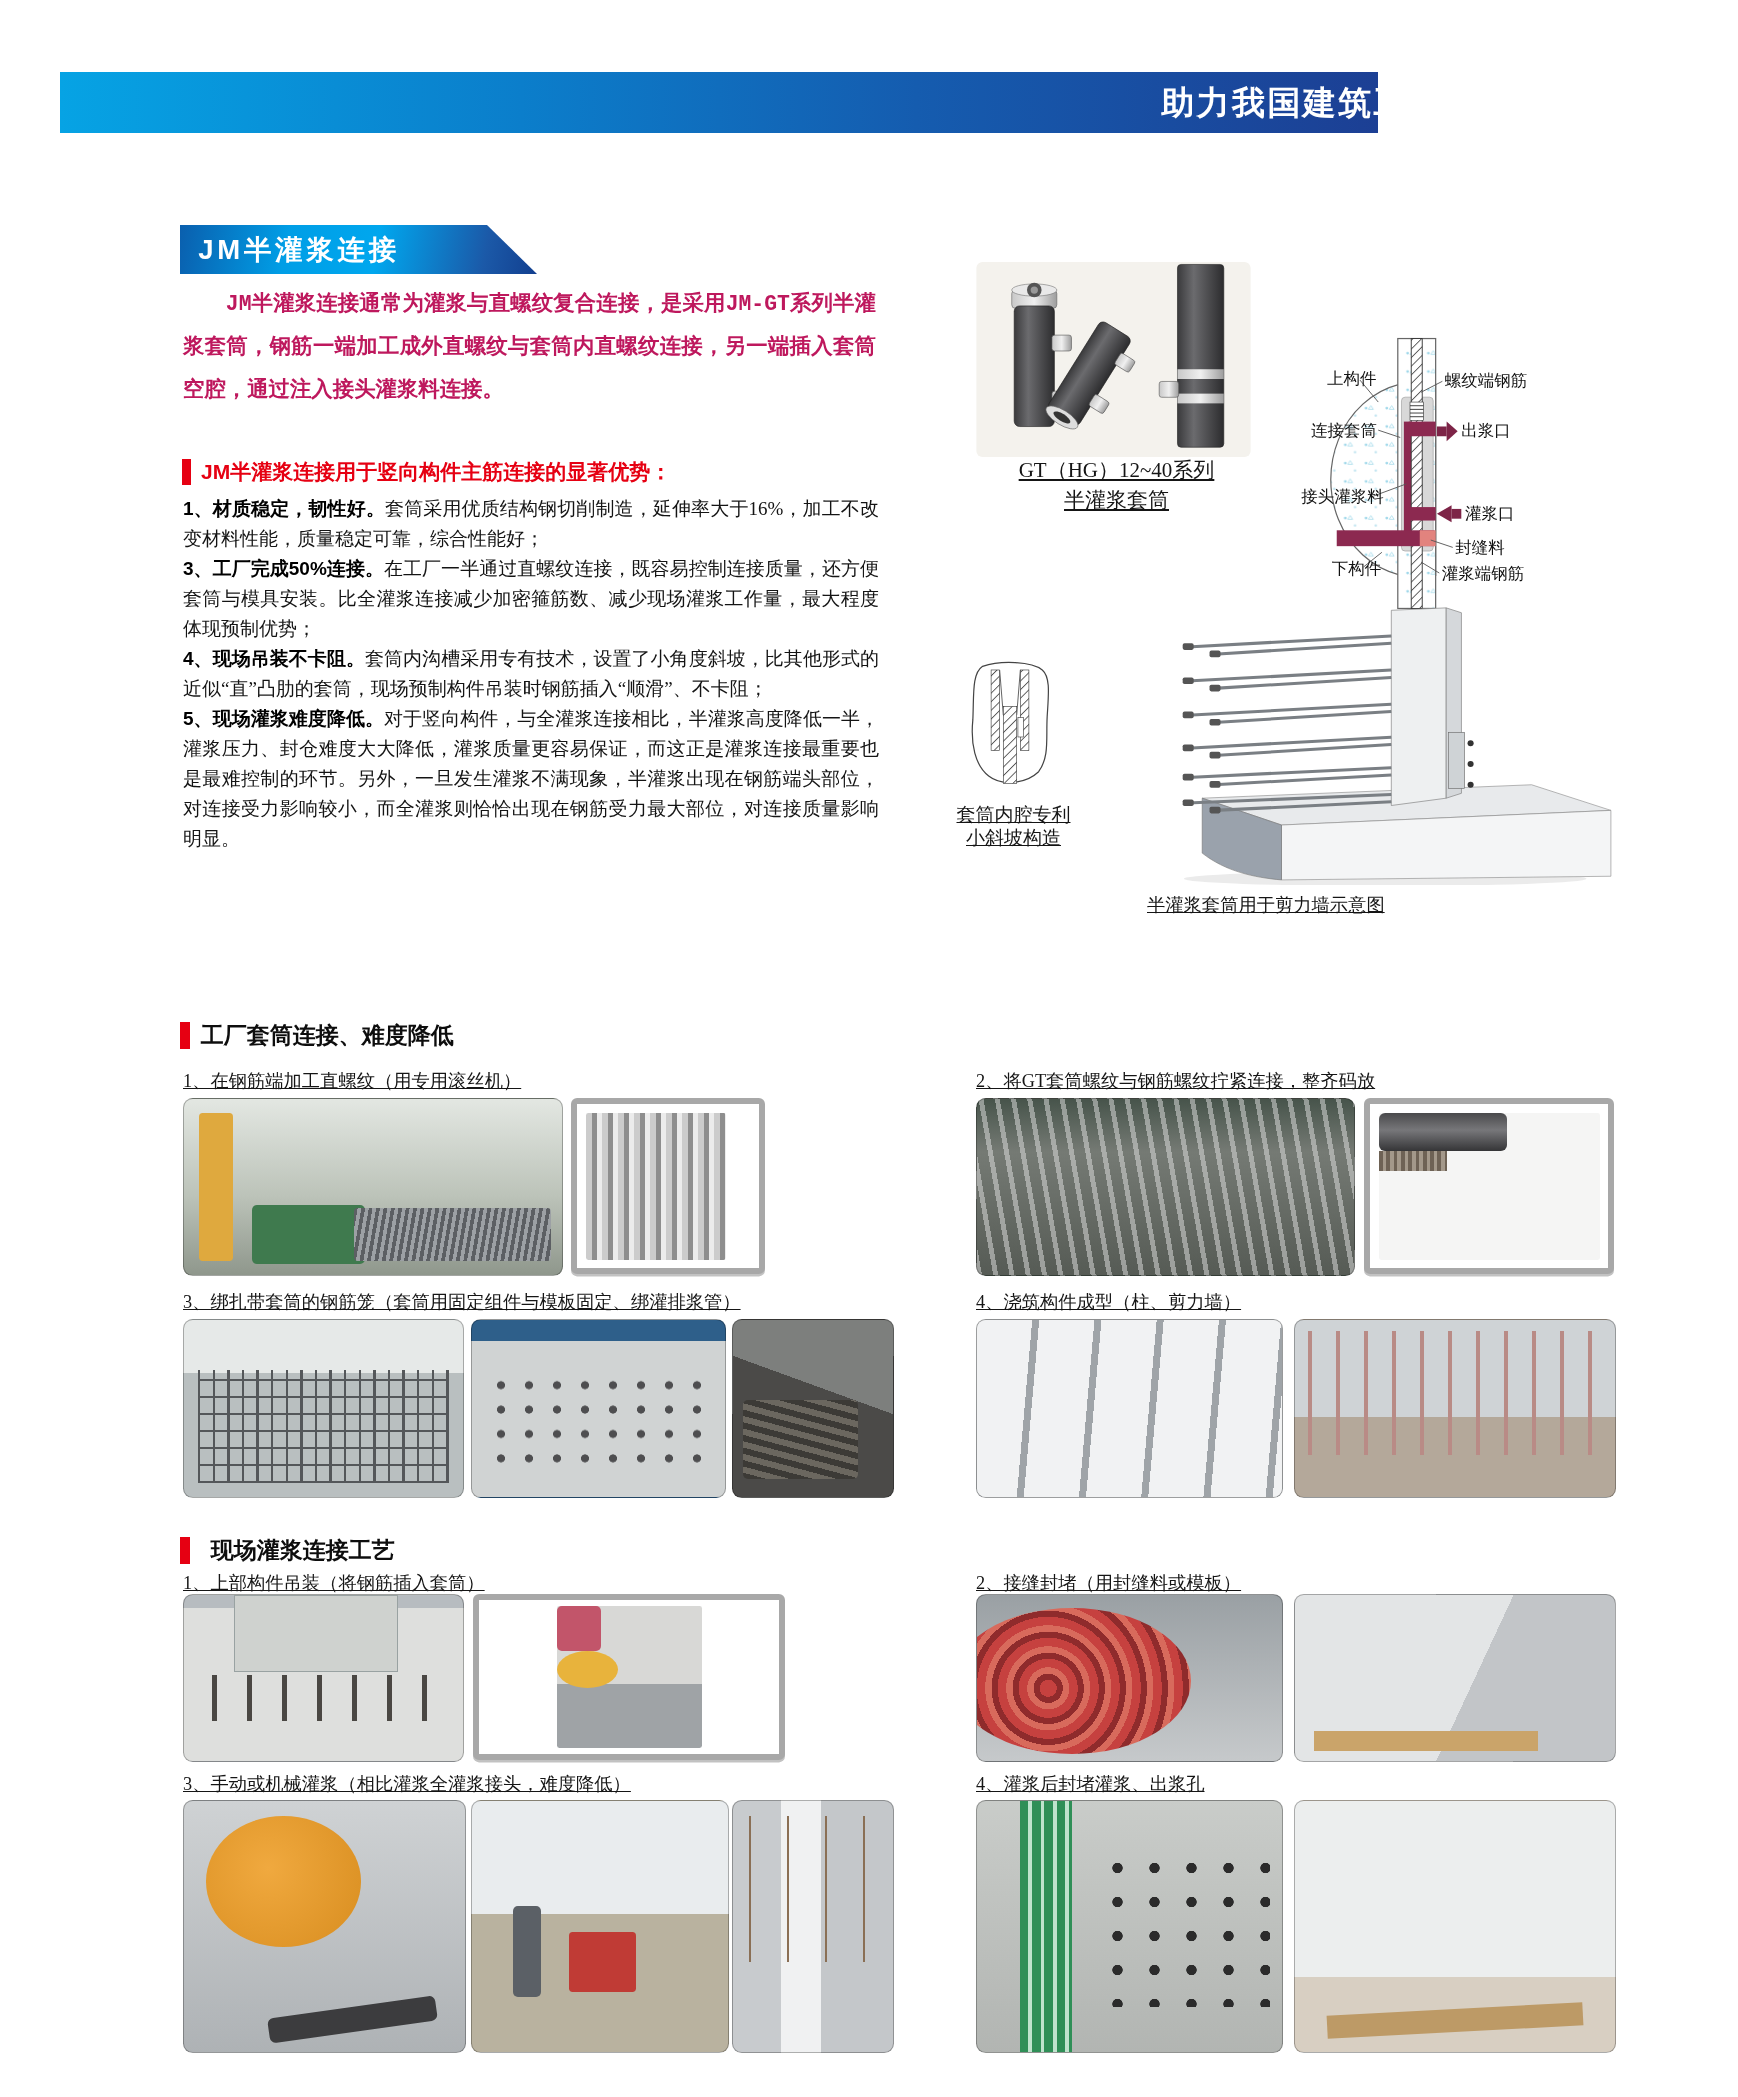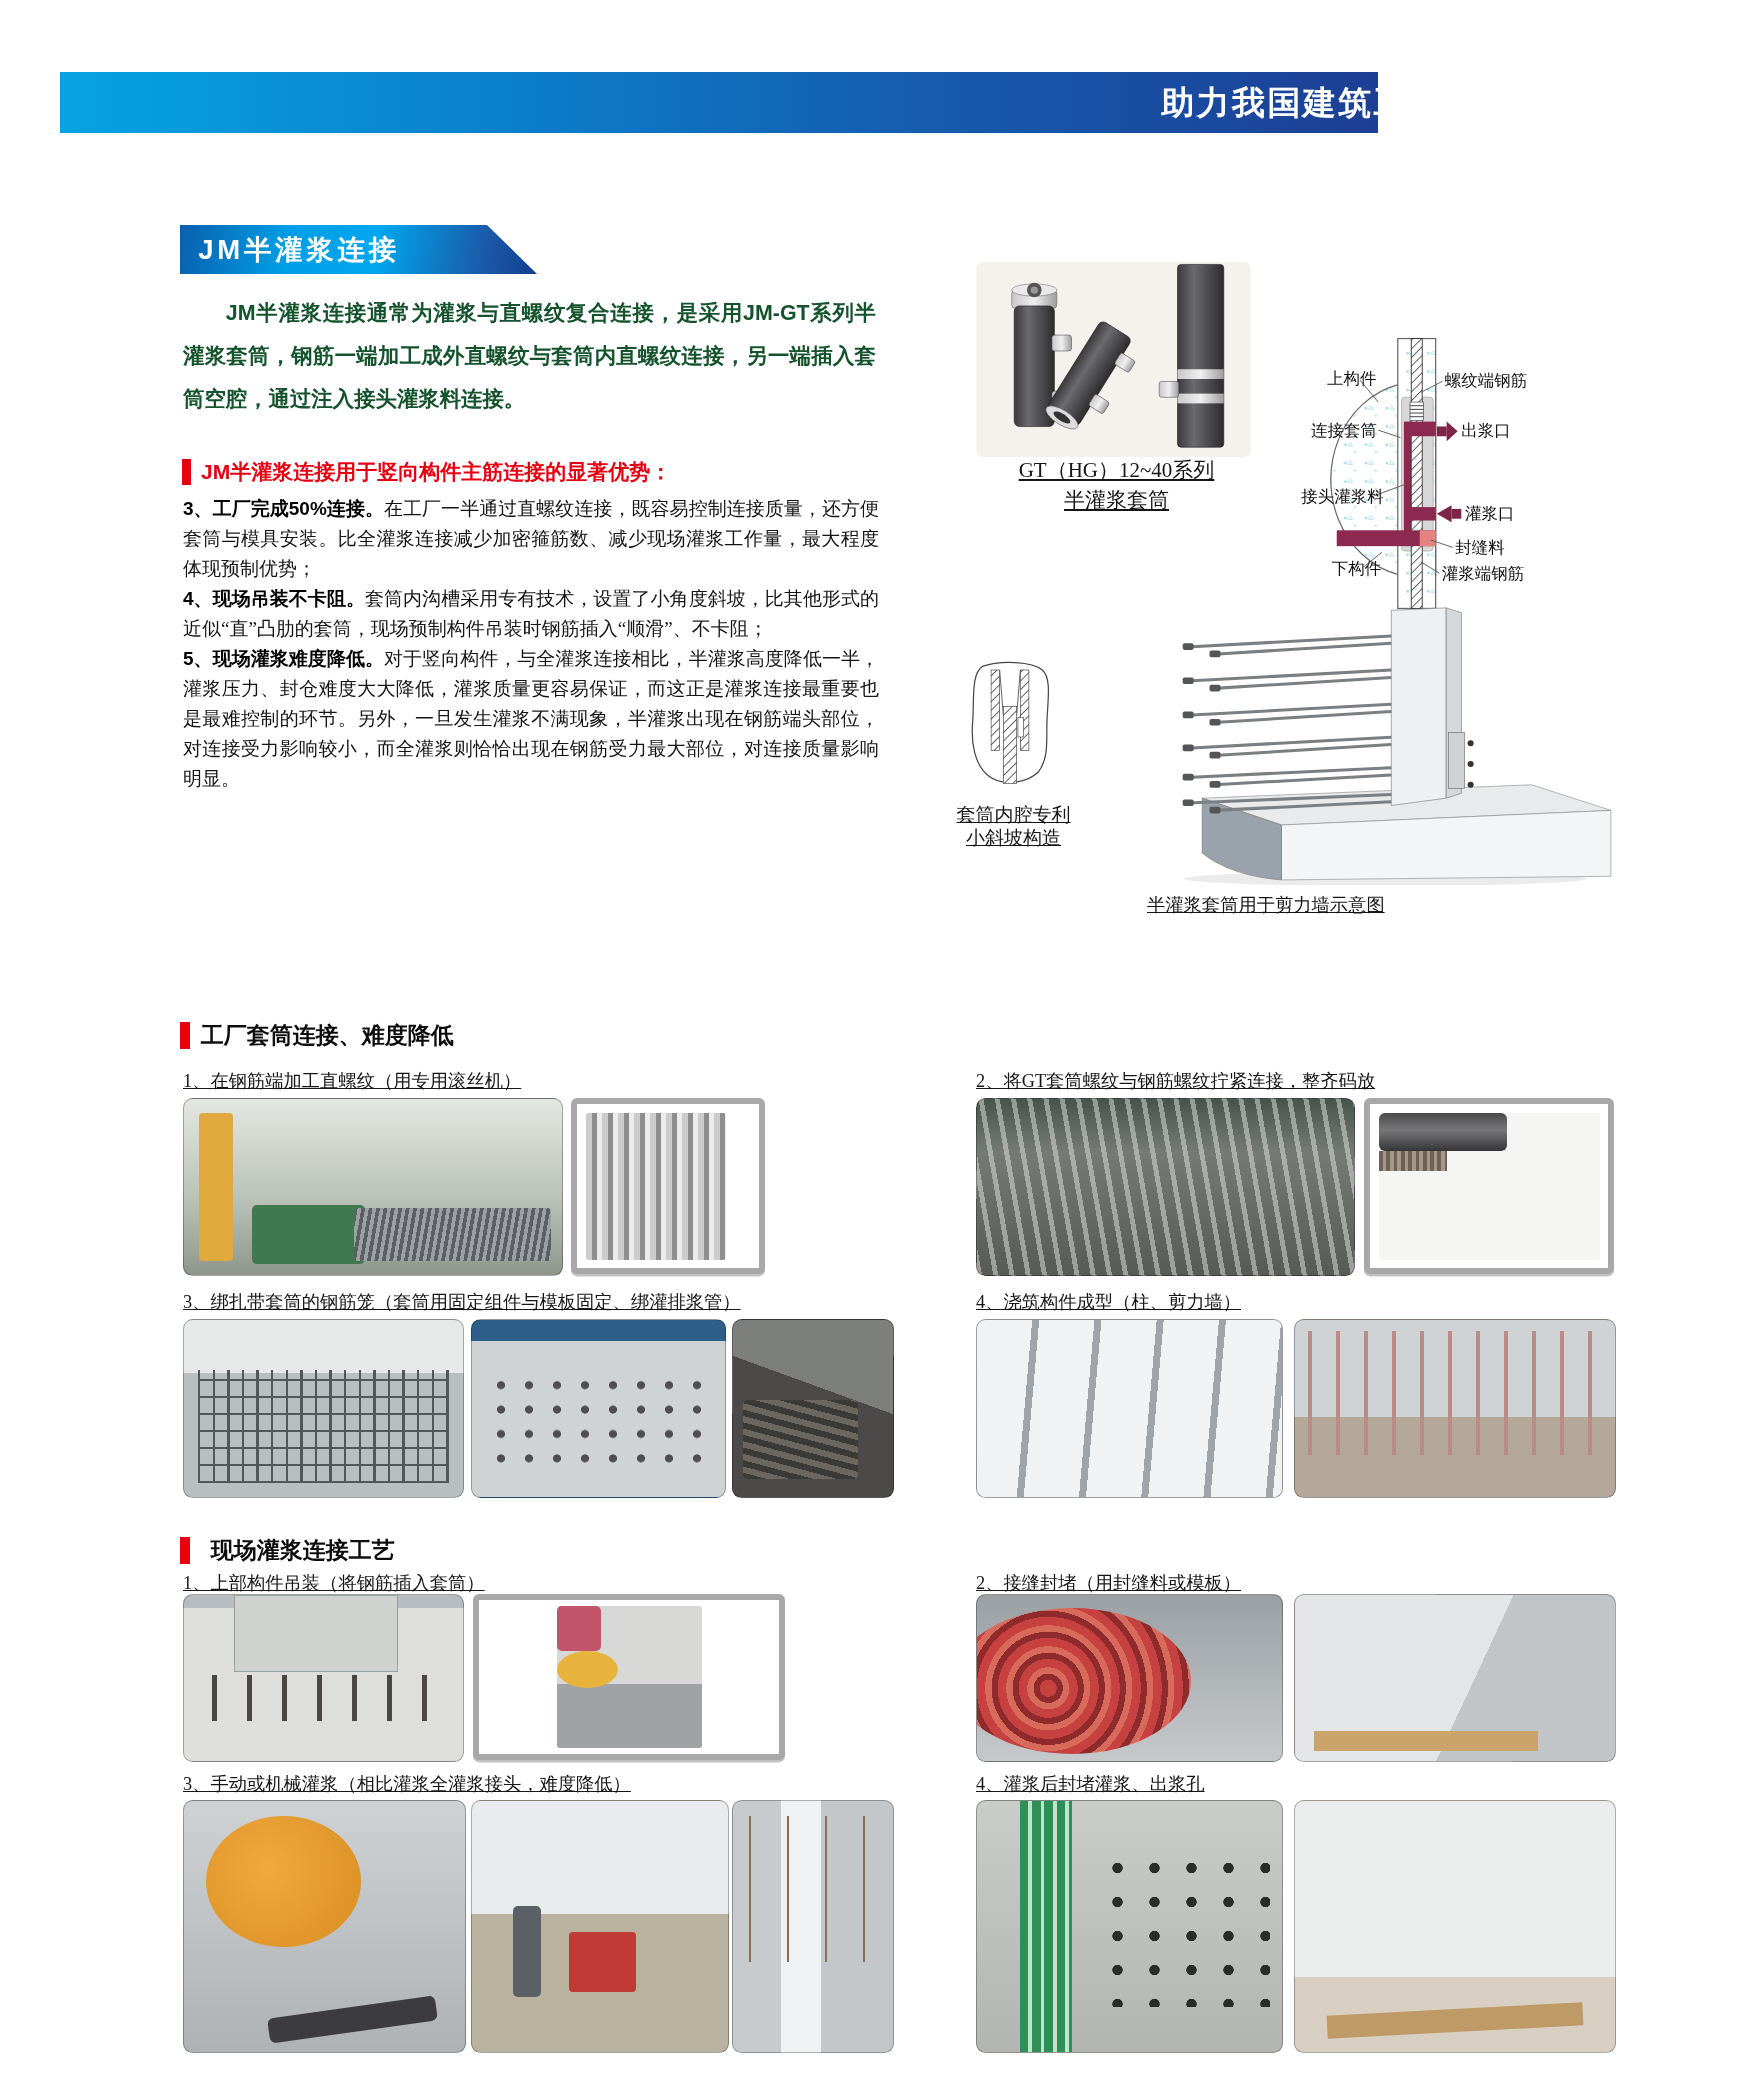--- a/index.html
+++ b/index.html
@@ -13,22 +13,22 @@
   .header-title{position:absolute;left:986px;top:0;width:549px;height:61px;line-height:61px;
     text-align:center;color:#fff;font-size:33px;font-weight:bold;letter-spacing:2.4px;}
 
   
   .ribbon{position:absolute;left:180px;top:225px;width:357px;height:49px;
     background:linear-gradient(100deg,#0a5fae 0%,#009ee6 30%,#00a7ee 55%,#1b59a8 85%,#123f8f 100%);
     clip-path:polygon(0 0,86% 0,100% 100%,0 100%);}
   .ribbon span{display:block;padding-left:18.3px;line-height:49px;color:#fff;font-size:27.5px;
     font-weight:bold;letter-spacing:3.7px;}
 
-  .intro{position:absolute;left:183px;top:292px;width:693px;margin:0;font-size:21.4px;
-    line-height:43px;font-weight:bold;text-align:justify;text-indent:2em;color:#14532d;}
+  .intro{position:absolute;left:183px;top:283px;width:693px;margin:0;font-size:21.4px;
+    line-height:43px;font-weight:bold;text-align:justify;text-indent:2em;color:#be185d;font-family:Liberation Mono, monospace;}
 
   .adv-heading{position:absolute;left:182px;top:458px;display:flex;align-items:center;gap:9.8px;}
   .redbar{width:9.2px;height:26px;background:#e60012;flex:0 0 auto;}
   .adv-heading .txt{color:#e60012;font-size:21px;font-weight:bold;white-space:nowrap;}
 
   .adv-list{position:absolute;left:183px;top:494px;width:696px;}
   .adv-list p{margin:0;font-size:19px;line-height:30px;text-align:justify;
     font-family:"Liberation Serif","DejaVu Serif",serif;color:#141414;}
   .adv-list .lead{font-family:"Liberation Sans",sans-serif;font-weight:bold;color:#000;}
 
@@ -121,20 +121,21 @@
 </div>
 
 <p class="intro">JM半灌浆连接通常为灌浆与直螺纹复合连接，是采用JM-GT系列半灌浆套筒，钢筋一端加工成外直螺纹与套筒内直螺纹连接，另一端插入套筒空腔，通过注入接头灌浆料连接。</p>
 
 <div class="adv-heading">
   <span class="redbar"></span>
   <span class="txt">JM半灌浆连接用于竖向构件主筋连接的显著优势：</span>
 </div>
 
 <div class="adv-list">
+  <p><span class="lead">1、材质稳定，韧性好。</span><span>套筒采用优质结构钢切削制造，延伸率大于16%，加工不改变材料性能，质量稳定可靠，综合性能好；</span></p>
   <p><span class="lead">3、工厂完成50%连接。</span><span>在工厂一半通过直螺纹连接，既容易控制连接质量，还方便套筒与模具安装。比全灌浆连接减少加密箍筋数、减少现场灌浆工作量，最大程度体现预制优势；</span></p>
   <p><span class="lead">4、现场吊装不卡阻。</span><span>套筒内沟槽采用专有技术，设置了小角度斜坡，比其他形式的近似“直”凸肋的套筒，现场预制构件吊装时钢筋插入“顺滑”、不卡阻；</span></p>
   <p><span class="lead">5、现场灌浆难度降低。</span><span>对于竖向构件，与全灌浆连接相比，半灌浆高度降低一半，灌浆压力、封仓难度大大降低，灌浆质量更容易保证，而这正是灌浆连接最重要也是最难控制的环节。另外，一旦发生灌浆不满现象，半灌浆出现在钢筋端头部位，对连接受力影响较小，而全灌浆则恰恰出现在钢筋受力最大部位，对连接质量影响明显。</span></p>
 </div>
 
 <svg class="abs" style="left:976px;top:262px;" width="275" height="195" viewBox="0 0 450 320">
   <defs>
     <linearGradient id="metal" x1="0" y1="0" x2="1" y2="0">
       <stop offset="0" stop-color="#3a3a3c"></stop>
         <stop offset=".35" stop-color="#6b6b6e"></stop>

